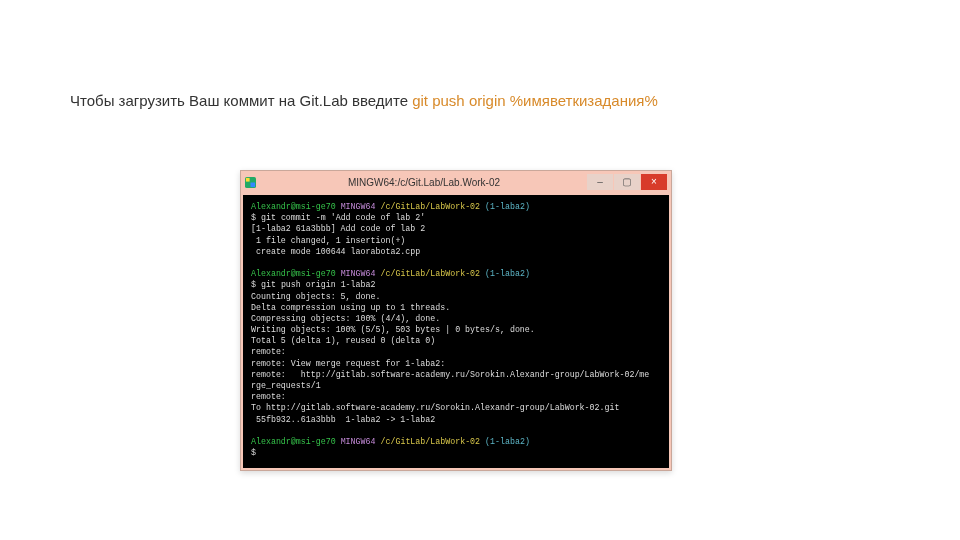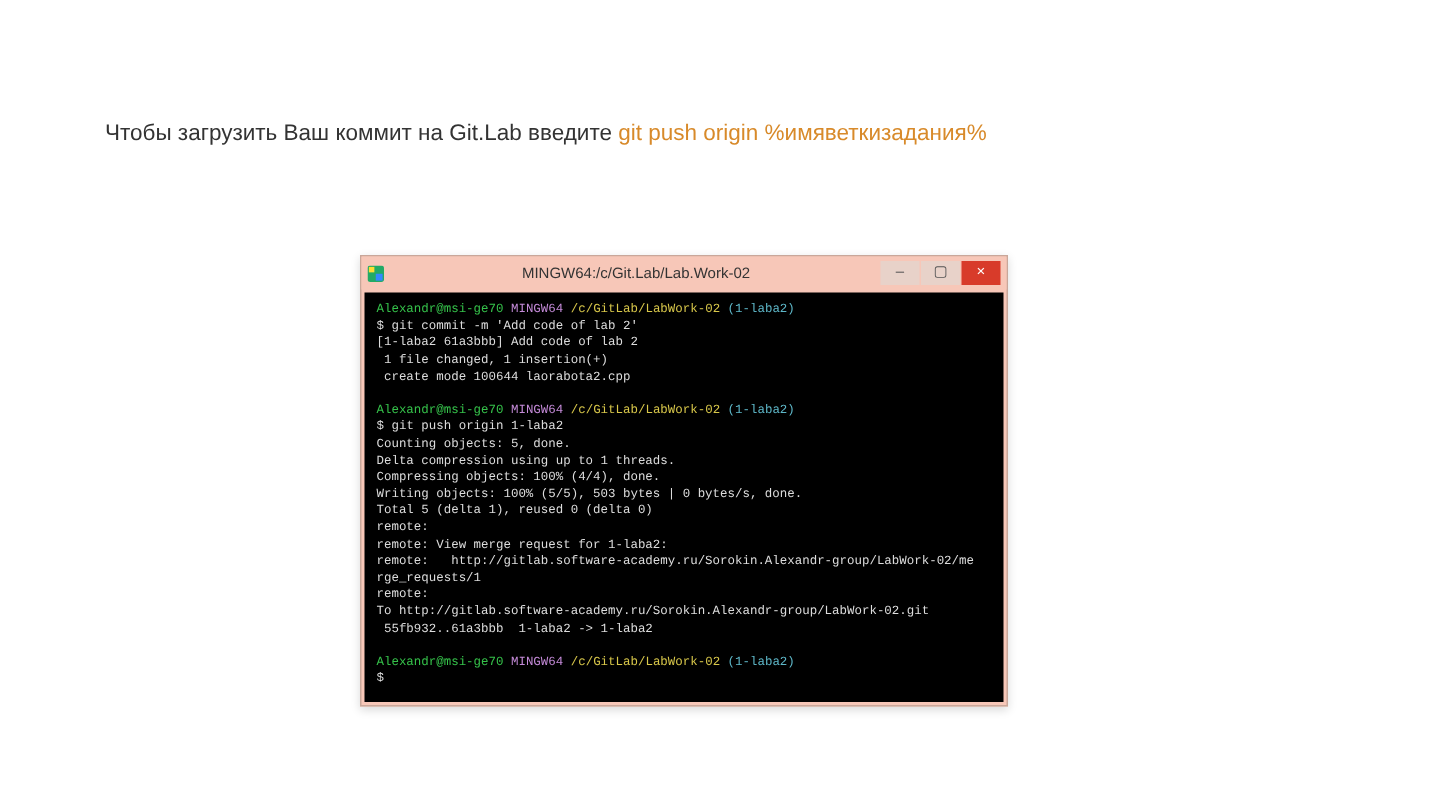--- a/index.html
+++ b/index.html
@@ -6,21 +6,21 @@
     margin: 0;
     width: 960px;
     height: 540px;
     background: #fff;
     font-family: "Segoe UI", Arial, sans-serif;
     overflow: hidden;
     position: relative;
   }
   .heading {
     position: absolute;
-    top: 80px;
+    top: 92px;
     left: 70px;
     font-size: 15px;
     color: #333;
   }
   .heading .cmd {
     color: #d88a2a;
   }
   .window {
     position: absolute;
     top: 170px;

